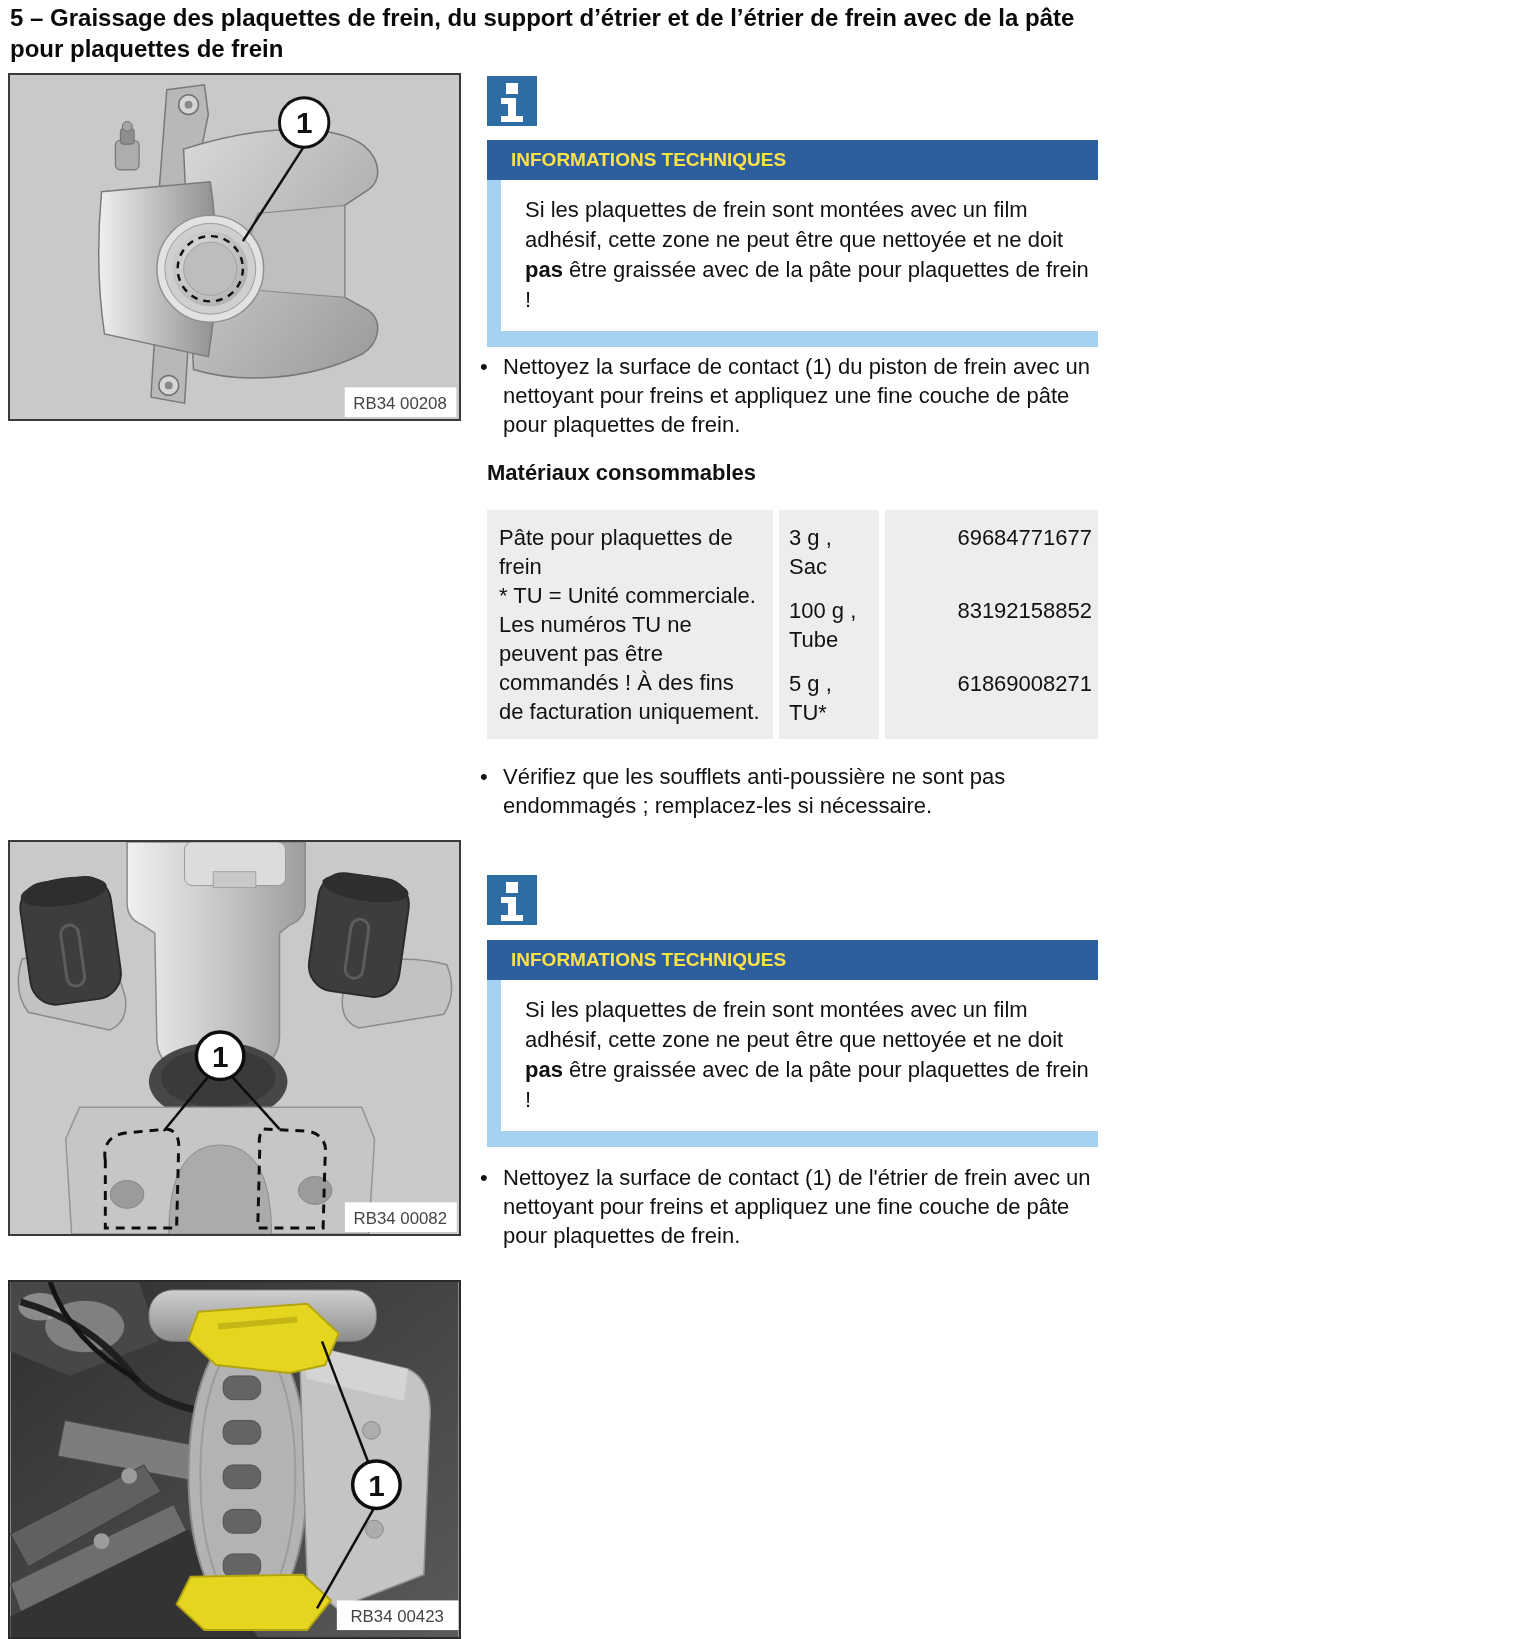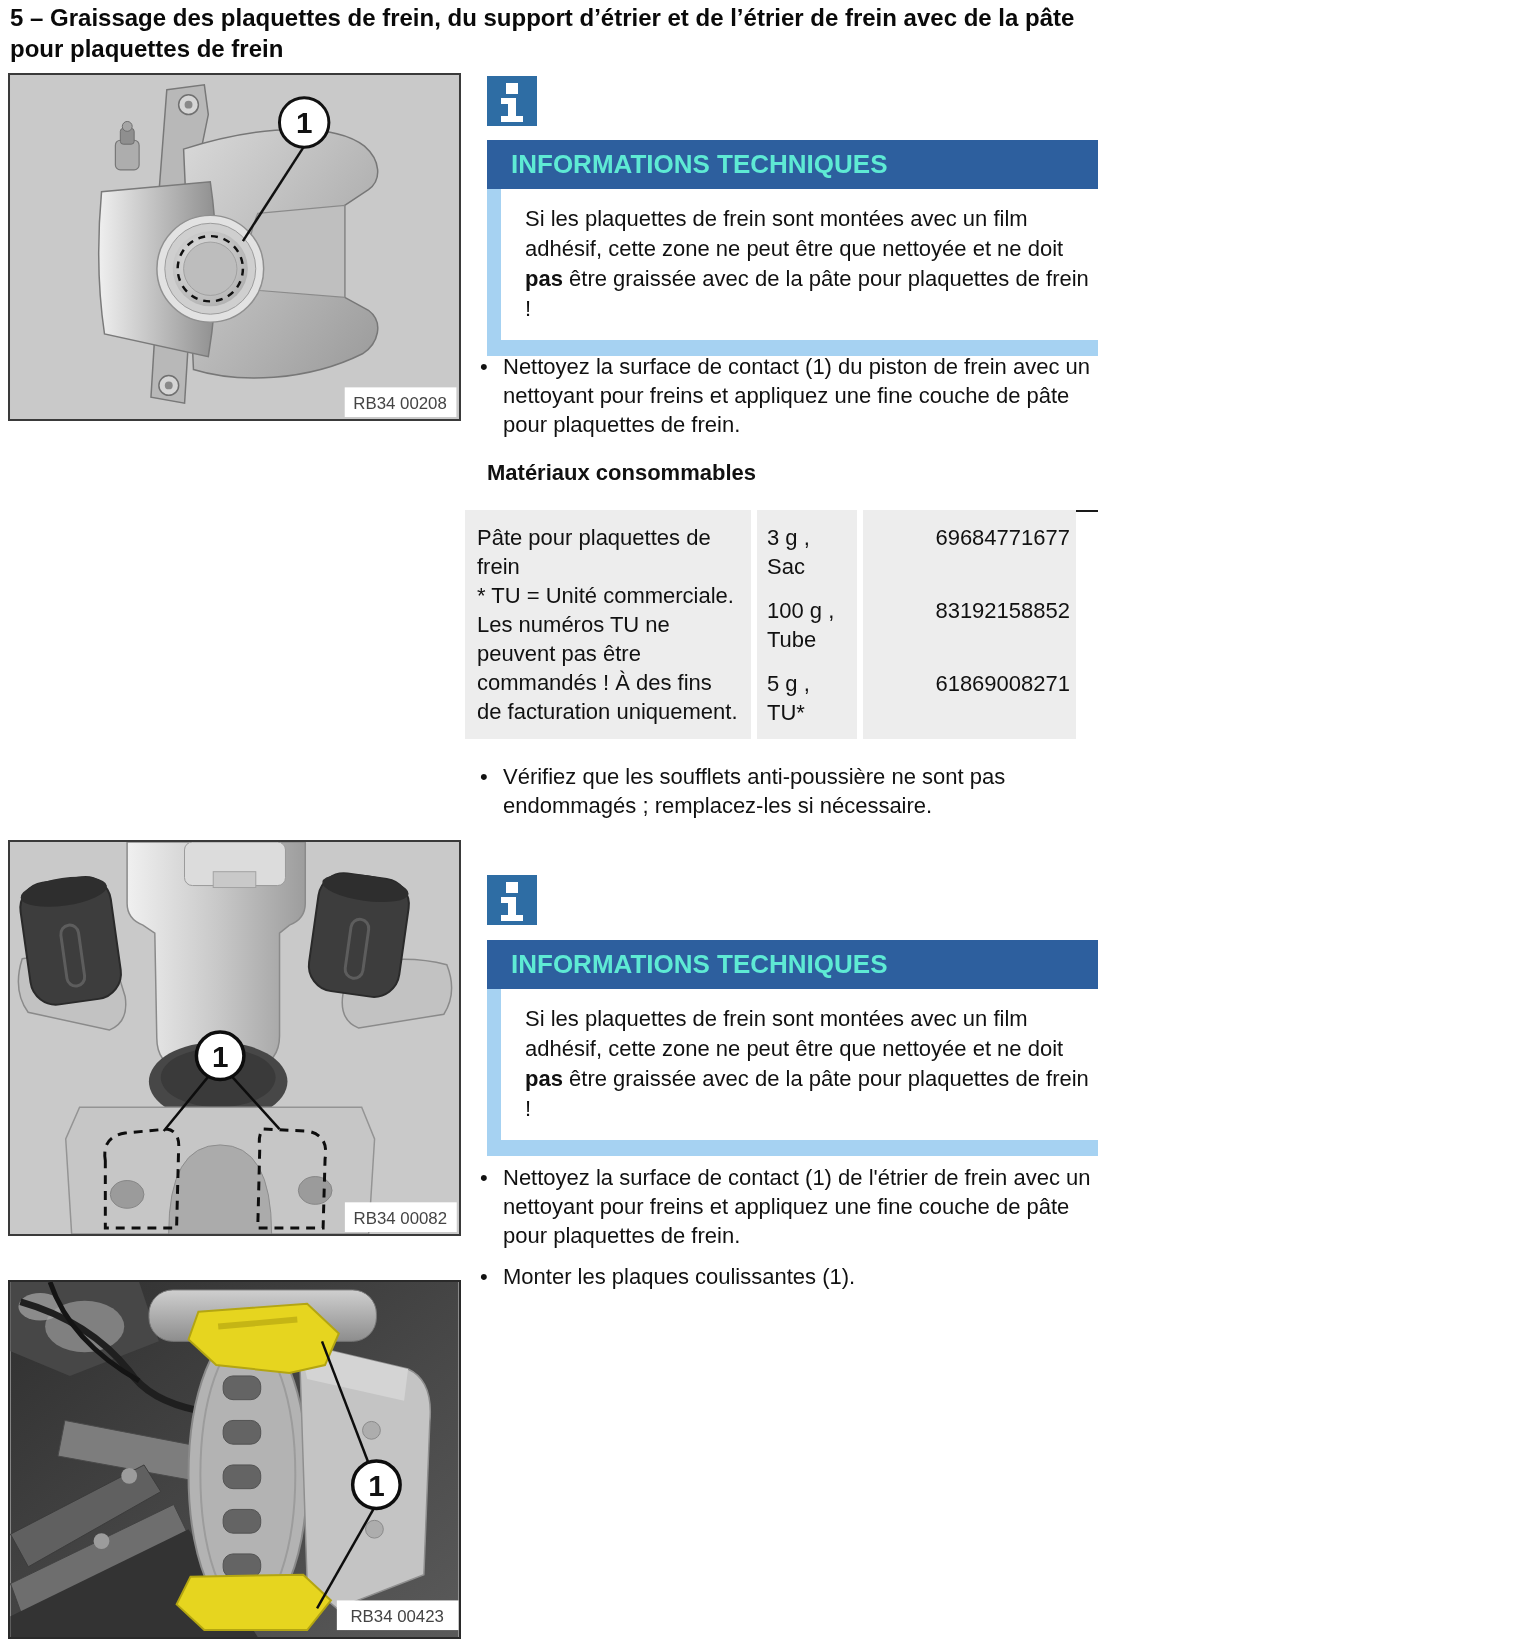--- a/index.html
+++ b/index.html
@@ -19,39 +19,39 @@
 
   
   .info-icon{width:50px;height:50px;background:#2e6da4;}
   .icon1{left:487px;top:76px;}
   .icon2{left:487px;top:875px;}
 
   
   .infobox{width:611px;}
   .ib1{left:487px;top:140px;}
   .ib2{left:487px;top:940px;}
-  .ib-header{background:#2d5f9e;color:#5eead4;font-weight:bold;font-size:26px;padding:9px 10px 9px 24px;}
+  .ib-header{background:#2d5f9e;color:#fde047;font-weight:bold;font-size:19px;padding:9px 10px 9px 24px;}
   .ib-body{display:flex;}
   .ib-stripe{width:14px;background:#a6d2f2;flex:none;}
   .ib-text{flex:1;background:#ffffff;padding:15px 4px 16px 24px;font-size:22px;line-height:30px;}
   .ib-bottom{height:16px;background:#a6d2f2;}
 
   
   .bullet{display:flex;width:618px;font-size:22px;line-height:29px;}
   .b1{left:480px;top:352px;}
   .b2{left:480px;top:762px;}
   .b3{left:480px;top:1163px;}
   .b4{left:480px;top:1262px;}
   .dot{flex:none;width:23px;}
   .dot::before{content:"\2022";}
 
   
   .mat-heading{left:487px;top:460px;width:611px;font-size:22px;font-weight:bold;
                padding-bottom:24px;border-bottom:2px solid #1a1a1a;box-sizing:border-box;}
-  .mat-table{left:465px;top:510px;width:611px;display:grid;
+  .mat-table{left:487px;top:510px;width:611px;display:grid;
              grid-template-columns:286px 100px 213px;column-gap:6px;
              grid-template-rows:73px 73px auto;background:#fff;
              font-size:22px;line-height:29px;}
   .cell{background:#ededed;box-sizing:border-box;}
   .c1{grid-column:1;grid-row:1/4;padding:13px 10px 13px 12px;}
   .c2{grid-column:2;padding:13px 0 0 10px;}
   .c3{grid-column:3;padding:13px 6px 0 0;text-align:right;}
   .r1{grid-row:1;} .r2{grid-row:2;} .r3{grid-row:3;}
 </style>
 </head>
@@ -230,24 +230,20 @@
       <div class="ib-text"><span>Si les plaquettes de frein sont montées avec un film adhésif, cette zone ne peut être que nettoyée et ne doit </span><b>pas</b><span>  être graissée avec de la pâte pour plaquettes de frein !</span></div>
     </div>
     <div class="ib-bottom"></div>
   </div>
 
   <div class="abs bullet b3">
     <span class="dot"></span>
     <span>Nettoyez la surface de contact (1) de l'étrier de frein avec un nettoyant pour freins et appliquez une fine couche de pâte pour plaquettes de frein.</span>
   </div>
 
-  <div class="abs bullet b4">
-    <span class="dot"></span>
-    <span>Monter les plaques coulissantes (1).</span>
-  </div>
 
   <div class="abs fig fig3">
     <svg viewBox="0 0 453 359">
       <defs>
         <linearGradient id="f3a" x1="0" y1="0" x2="1" y2="1">
           <stop offset="0" stop-color="#2f2f2f"></stop>
             <stop offset="1" stop-color="#5a5a5a"></stop>
         </linearGradient>
         <linearGradient id="f3m" x1="0" y1="0" x2="0" y2="1">
           <stop offset="0" stop-color="#cfcfcf"></stop>

